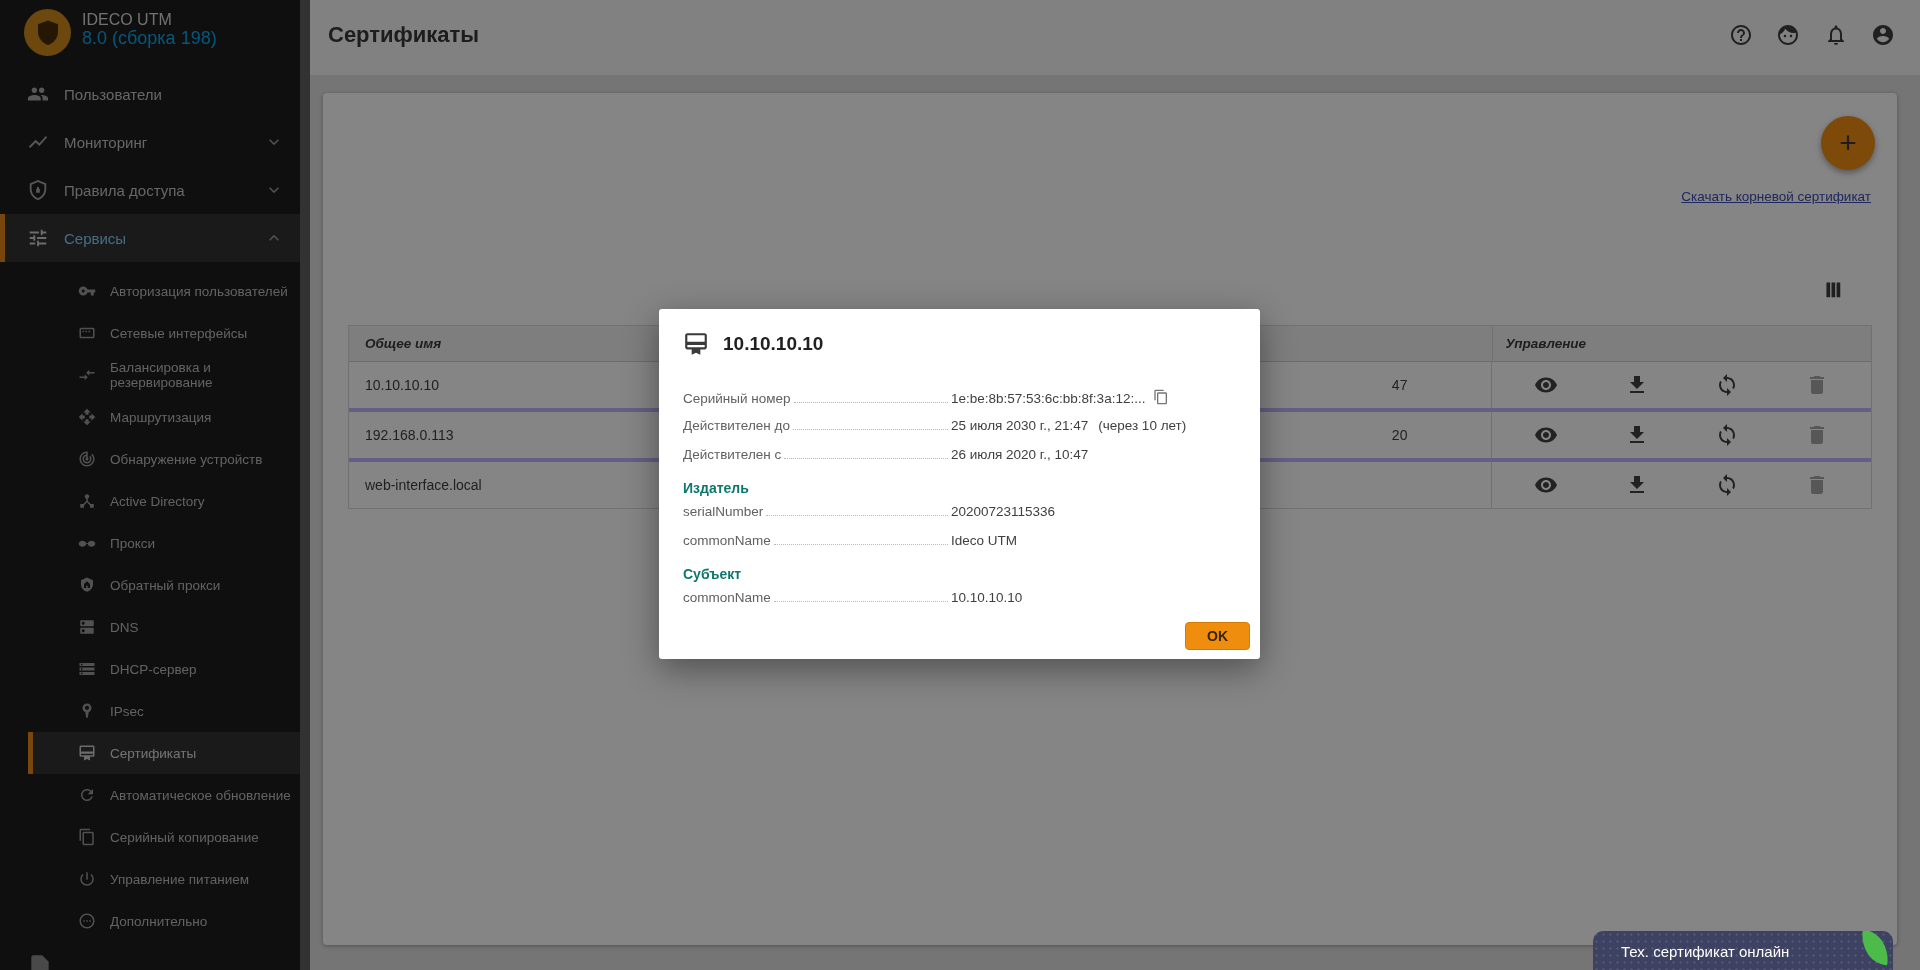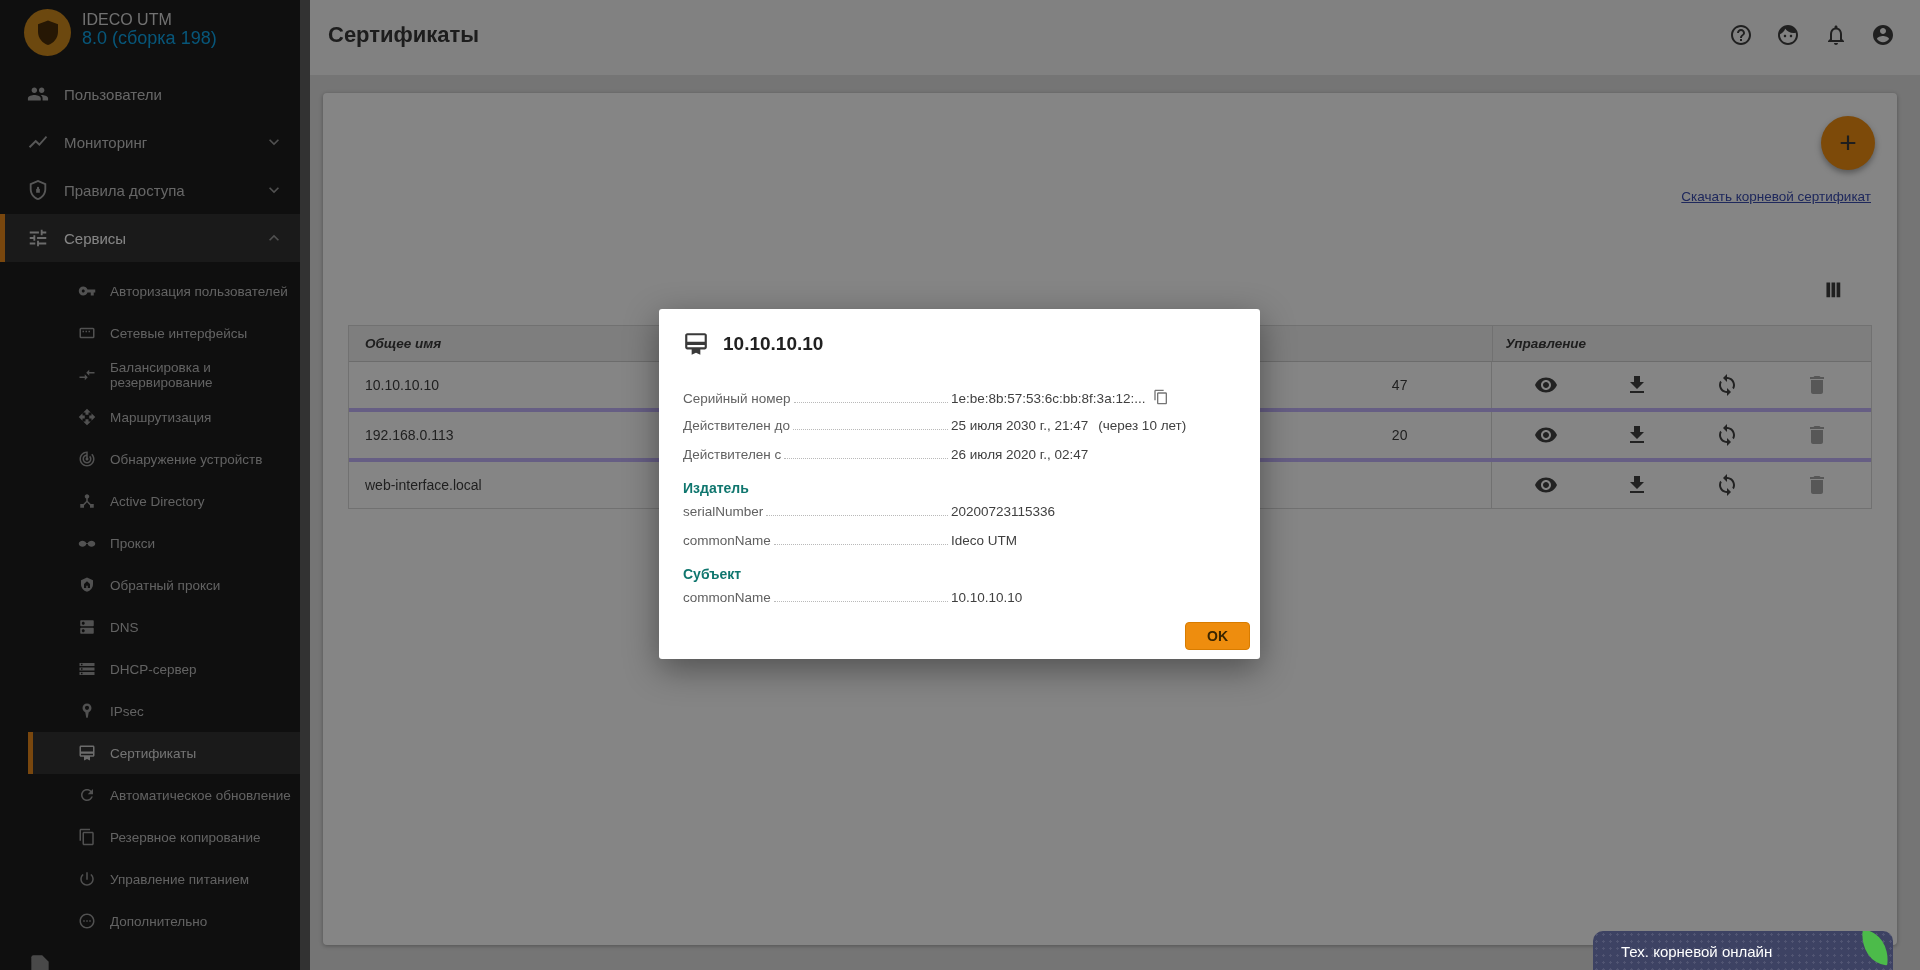--- a/index.html
+++ b/index.html
@@ -13,21 +13,21 @@
   .logo-avatar svg { width:30px; height:30px; color:#4a2c08; }
   .app-name { position:absolute; left:82px; top:11px; font-size:16px; color:#d9d9d9; }
   .app-version { position:absolute; left:82px; top:28px; font-size:18px; color:#0ea5e9; }
 
   .nav-item { position:relative; height:48px; display:flex; align-items:center; cursor:pointer; color:#c4c4c4; }
   .nav-item .ni-icon { position:absolute; left:27px; width:22px; height:22px; color:#a8a8a8; }
   .nav-item .ni-label { position:absolute; left:64px; font-size:15px; }
   .nav-item .ni-chevron { position:absolute; right:16px; width:20px; height:20px; color:#9a9a9a; }
   .nav-item.active { background:#333333; border-left:5px solid #e8891c; }
   .nav-item.active .ni-icon { left:22px; color:#d0d0d0; }
-  .nav-item.active .ni-label { left:59px; color:#ffffff; }
+  .nav-item.active .ni-label { left:59px; color:#7dd3fc; }
 
   .sub-item { position:relative; height:42px; display:flex; align-items:center; cursor:pointer; color:#bdbdbd; }
   .sub-item .si-icon { position:absolute; left:50px; width:18px; height:18px; color:#9b9b9b; }
   .sub-item .si-label { position:absolute; left:82px; font-size:13.5px; }
   .sub-item.active { background:#333333; border-left:5px solid #e8891c; }
   .sub-item.active .si-icon { left:45px; color:#cfcfcf; }
   .sub-item.active .si-label { left:77px; color:#dedede; }
   .submenu { padding-top:8px;margin-left:28px; }
   .sb-cut-icon { position:absolute; left:27px; top:953px; width:26px; height:26px; color:#8d8d8d; }
 
@@ -205,21 +205,21 @@
       <div class="sub-item">
         <svg class="si-icon" viewBox="0 0 24 24" fill="currentColor">
             <path d="M17.65 6.35C16.2 4.9 14.21 4 12 4c-4.42 0-7.99 3.58-7.99 8s3.57 8 7.99 8c3.73 0 6.84-2.55 7.73-6h-2.08c-.82 2.33-3.04 4-5.65 4-3.31 0-6-2.69-6-6s2.69-6 6-6c1.66 0 3.14.69 4.22 1.78L13 11h7V4l-2.35 2.35z"></path>
           </svg>
         <span class="si-label">Автоматическое обновление</span>
       </div>
       <div class="sub-item">
         <svg class="si-icon" viewBox="0 0 24 24" fill="currentColor">
             <path d="M16 1H4c-1.1 0-2 .9-2 2v14h2V3h12V1zm3 4H8c-1.1 0-2 .9-2 2v14c0 1.1.9 2 2 2h11c1.1 0 2-.9 2-2V7c0-1.1-.9-2-2-2zm0 16H8V7h11v14z"></path>
           </svg>
-        <span class="si-label">Резервное копирование</span>
+        <span class="si-label">Серийный копирование</span>
       </div>
       <div class="sub-item">
         <svg class="si-icon" viewBox="0 0 24 24" fill="currentColor">
             <path d="M13 3h-2v10h2V3zm4.83 2.17l-1.42 1.42C17.99 7.86 19 9.81 19 12c0 3.87-3.13 7-7 7s-7-3.13-7-7c0-2.19 1.01-4.14 2.58-5.42L6.17 5.17C4.23 6.82 3 9.26 3 12c0 4.97 4.03 9 9 9s9-4.03 9-9c0-2.74-1.23-5.18-3.17-6.83z"></path>
           </svg>
         <span class="si-label">Управление питанием</span>
       </div>
       <div class="sub-item">
         <svg class="si-icon" viewBox="0 0 24 24" fill="currentColor">
             <path d="M12 2C6.48 2 2 6.48 2 12s4.48 10 10 10 10-4.48 10-10S17.52 2 12 2zm0 18c-4.41 0-8-3.59-8-8s3.59-8 8-8 8 3.59 8 8-3.59 8-8 8zM7 11h2v2H7zm4 0h2v2h-2zm4 0h2v2h-2z"></path>
@@ -360,21 +360,21 @@
     </div>
     <span class="d-value">25 июля 2030 г., 21:47</span>
     <span class="d-note">(через 10 лет)</span>
   </div>
 
   <div class="detail-row">
     <div class="detail-left">
       <span class="d-label">Действителен с</span>
       <span class="d-leader"></span>
     </div>
-    <span class="d-value">26 июля 2020 г., 02:47</span>
+    <span class="d-value">26 июля 2020 г., 10:47</span>
   </div>
 
   <div class="section-h">Издатель</div>
 
   <div class="detail-row">
     <div class="detail-left">
       <span class="d-label">serialNumber</span>
       <span class="d-leader"></span>
     </div>
     <span class="d-value">20200723115336</span>
@@ -395,15 +395,15 @@
       <span class="d-label">commonName</span>
       <span class="d-leader"></span>
     </div>
     <span class="d-value">10.10.10.10</span>
   </div>
 
   <button class="ok-btn">OK</button>
 </div>
 
 <div class="support">
-  <span class="support-label">Тех. корневой онлайн</span>
+  <span class="support-label">Тех. сертификат онлайн</span>
   <div class="support-leaf"></div>
 </div>
 
 </body></html>

